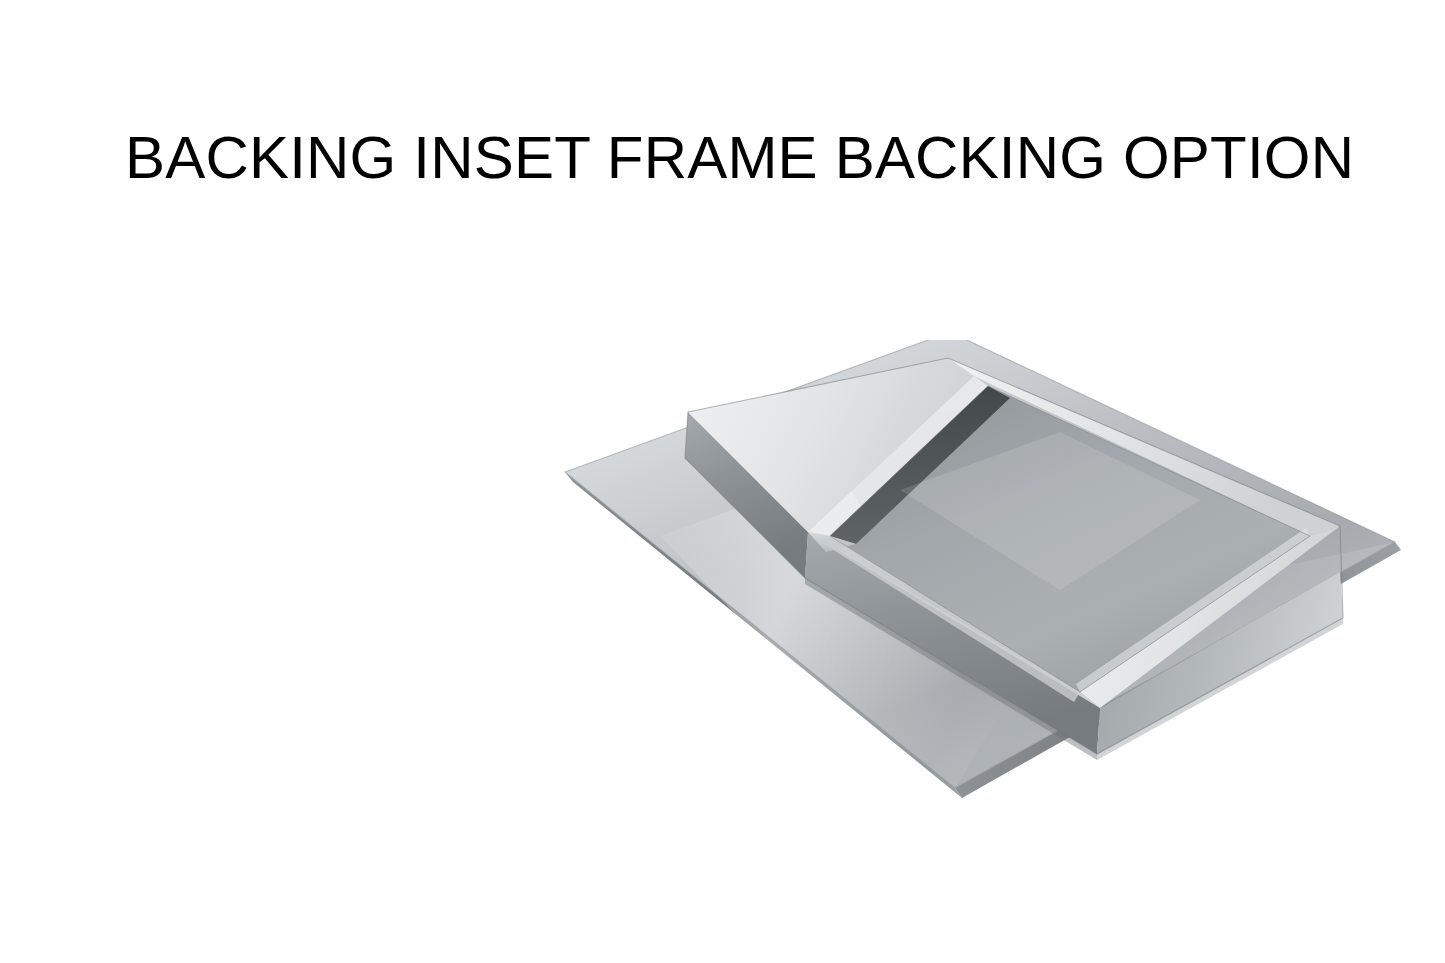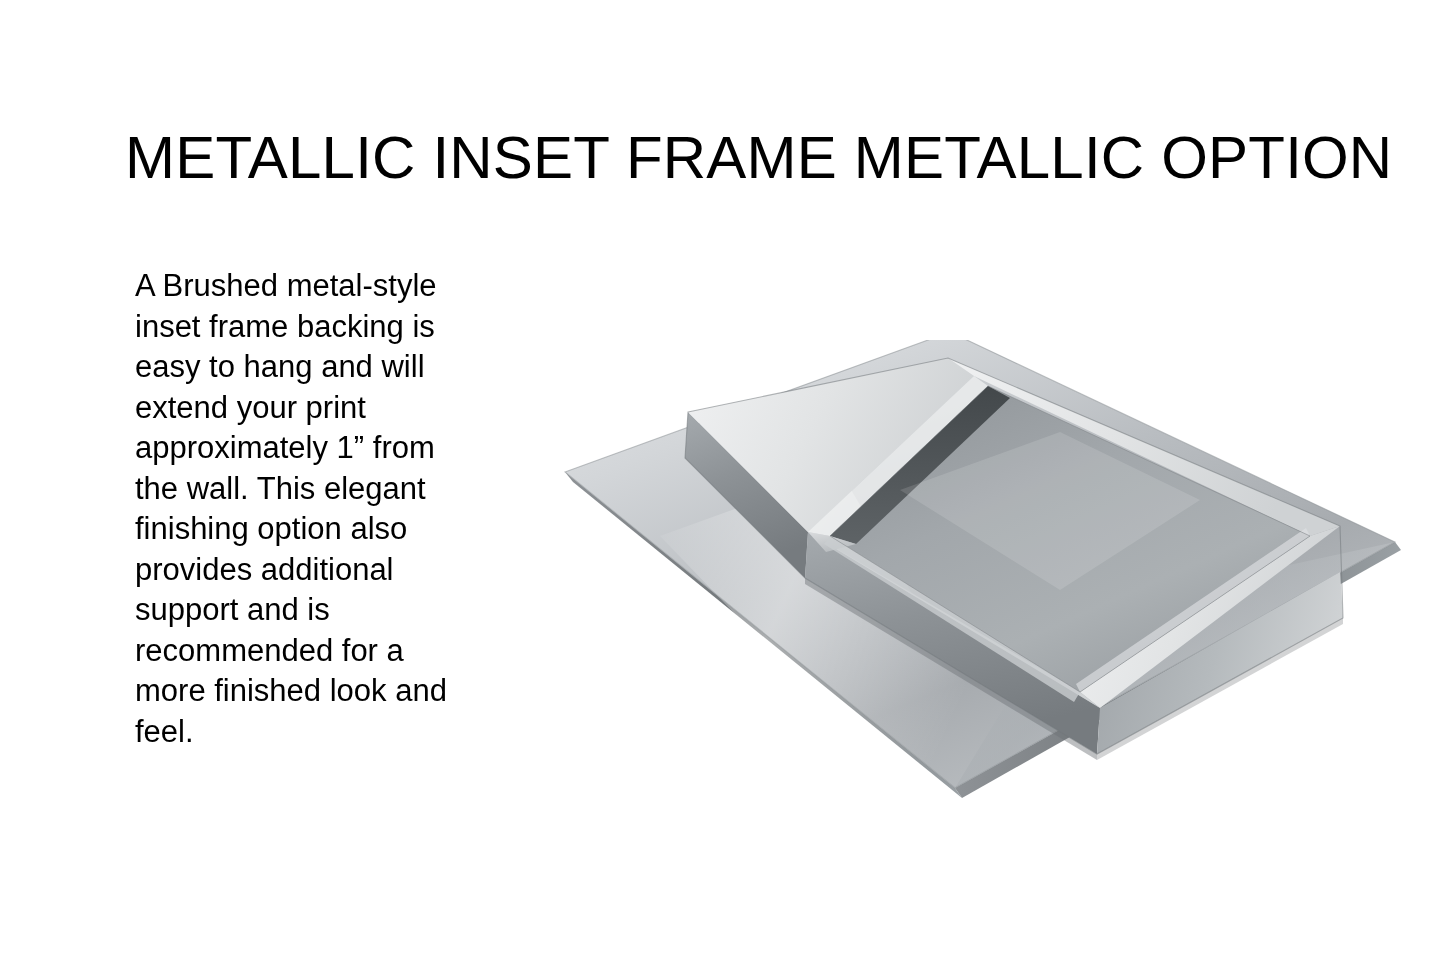--- a/index.html
+++ b/index.html
@@ -58,23 +58,22 @@
     display: block;
     width: 100%;
     height: 100%;
   }
 </style>
 </head>
 <body>
 
 <div class="slide">
 
-  <h1 class="slide-title">METALLIC INSET FRAME METALLIC OPTION</h1>
+  <h1 class="slide-title">BACKING INSET FRAME BACKING OPTION</h1>
 
-  <div class="body-copy">A Brushed metal-style inset frame backing is easy to hang and will extend your print approximately 1” from the wall. This elegant finishing option also provides additional support and is recommended for a more finished look and feel.</div>
 
   <div class="product-figure">
     <svg viewBox="0 0 880 470" preserveAspectRatio="none">
       <defs>
 
         <linearGradient id="plateTop" x1="0" y1="0" x2="0.75" y2="1">
           <stop offset="0%" stop-color="#e4e6e8"></stop>
           <stop offset="22%" stop-color="#d3d6d9"></stop>
           <stop offset="48%" stop-color="#b9bdc1"></stop>
           <stop offset="72%" stop-color="#a7abaf"></stop>

